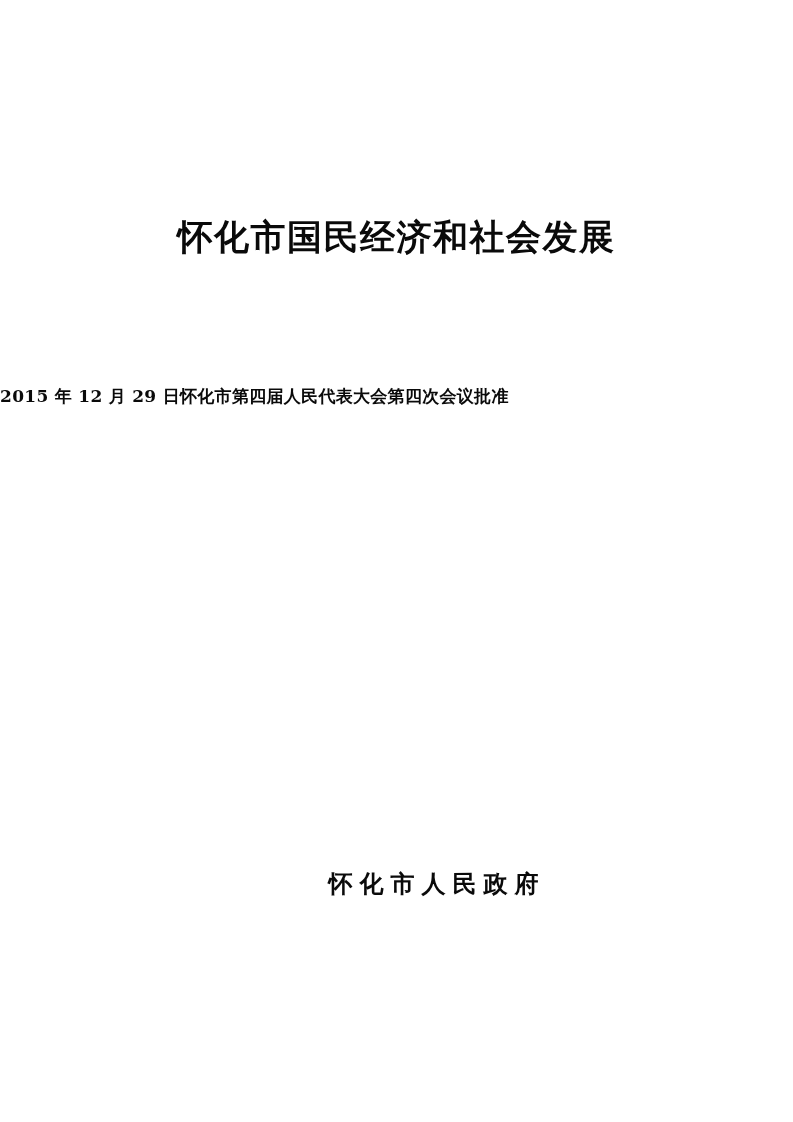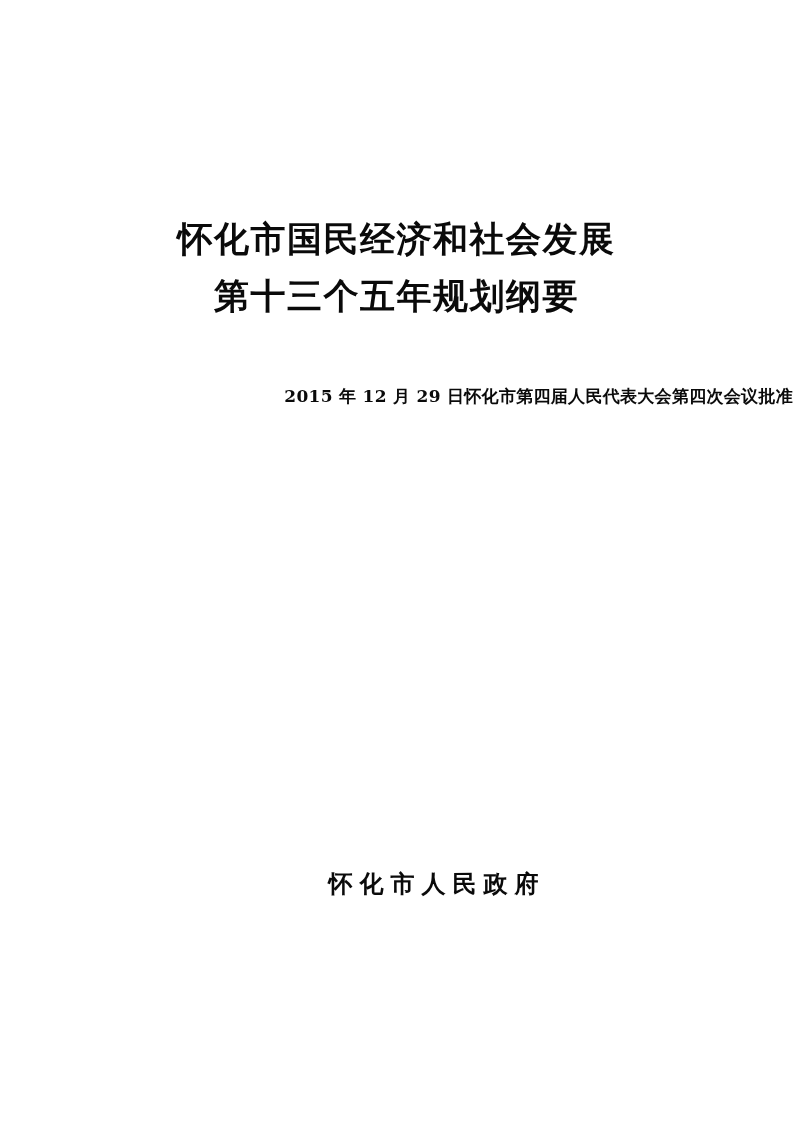--- a/index.html
+++ b/index.html
@@ -19,33 +19,33 @@
     overflow: hidden;
   }
   .title-block {
     position: absolute;
     top: 212px;
     left: 0;
     width: 793px;
     text-align: center;
   }
   .title-line {
-    font-family: Liberation Serif, serif;
+    font-family: Liberation Mono, monospace;
     font-weight: bold;
     font-size: 35px;
     line-height: 1.62;
     letter-spacing: 1.5px;
     color: #0a0a0a;
   }
   .approval-line {
     position: absolute;
     top: 385px;
     left: 0;
     width: 793px;
-    text-align: right;
+    text-align: left;
     font-family: "DejaVu Serif", "Liberation Serif", serif;
     font-weight: bold;
     font-size: 17px;
     letter-spacing: 0.3px;
     color: #0a0a0a;
   }
   .issuer-block {
     position: absolute;
     top: 862px;
     left: 0;
@@ -63,21 +63,20 @@
     color: #0a0a0a;
   }
 </style>
 </head>
 <body>
 
 <div class="page">
 
   <div class="title-block">
     <div class="title-line">怀化市国民经济和社会发展</div>
-    <div class="title-line">第十三个五年规划纲要</div>
   </div>
 
   <div class="approval-line">2015 年 12 月 29 日怀化市第四届人民代表大会第四次会议批准</div>
 
   <div class="issuer-block">
     <div class="issuer-line">怀化市人民政府</div>
   </div>
 
 </div>
 

